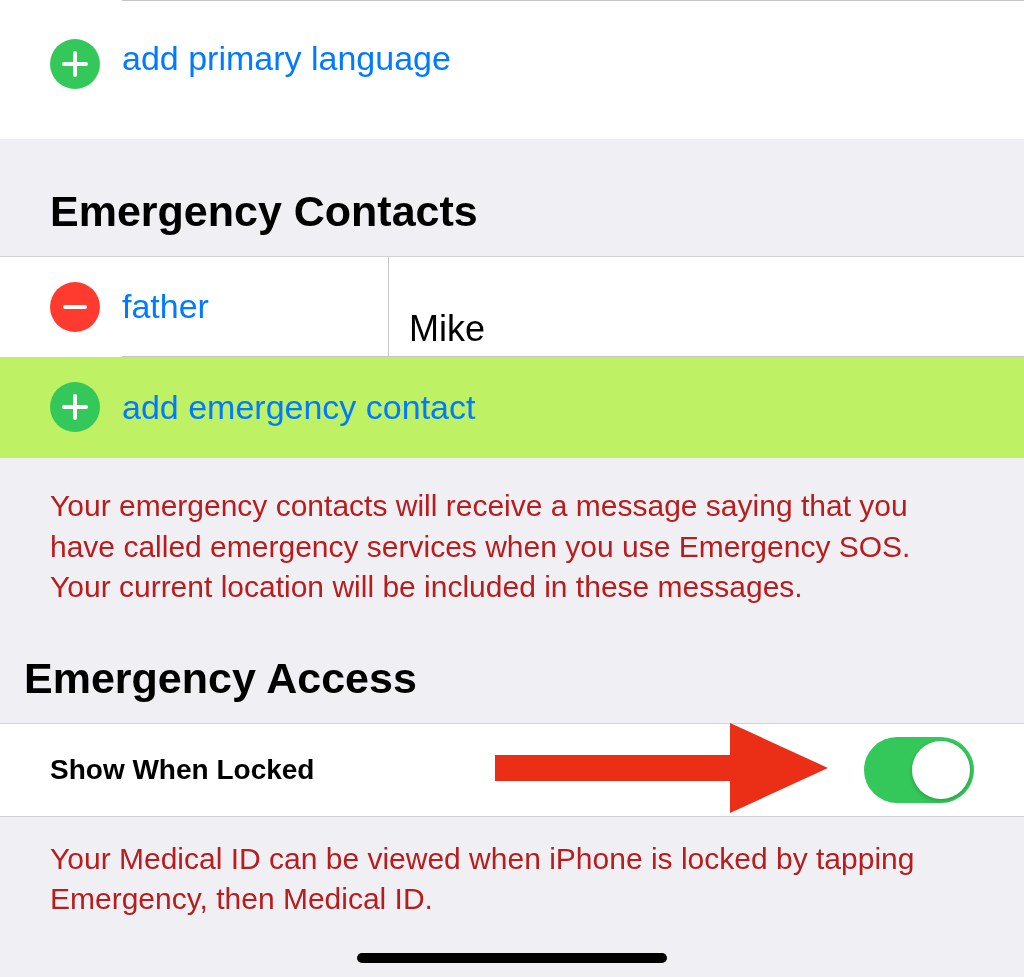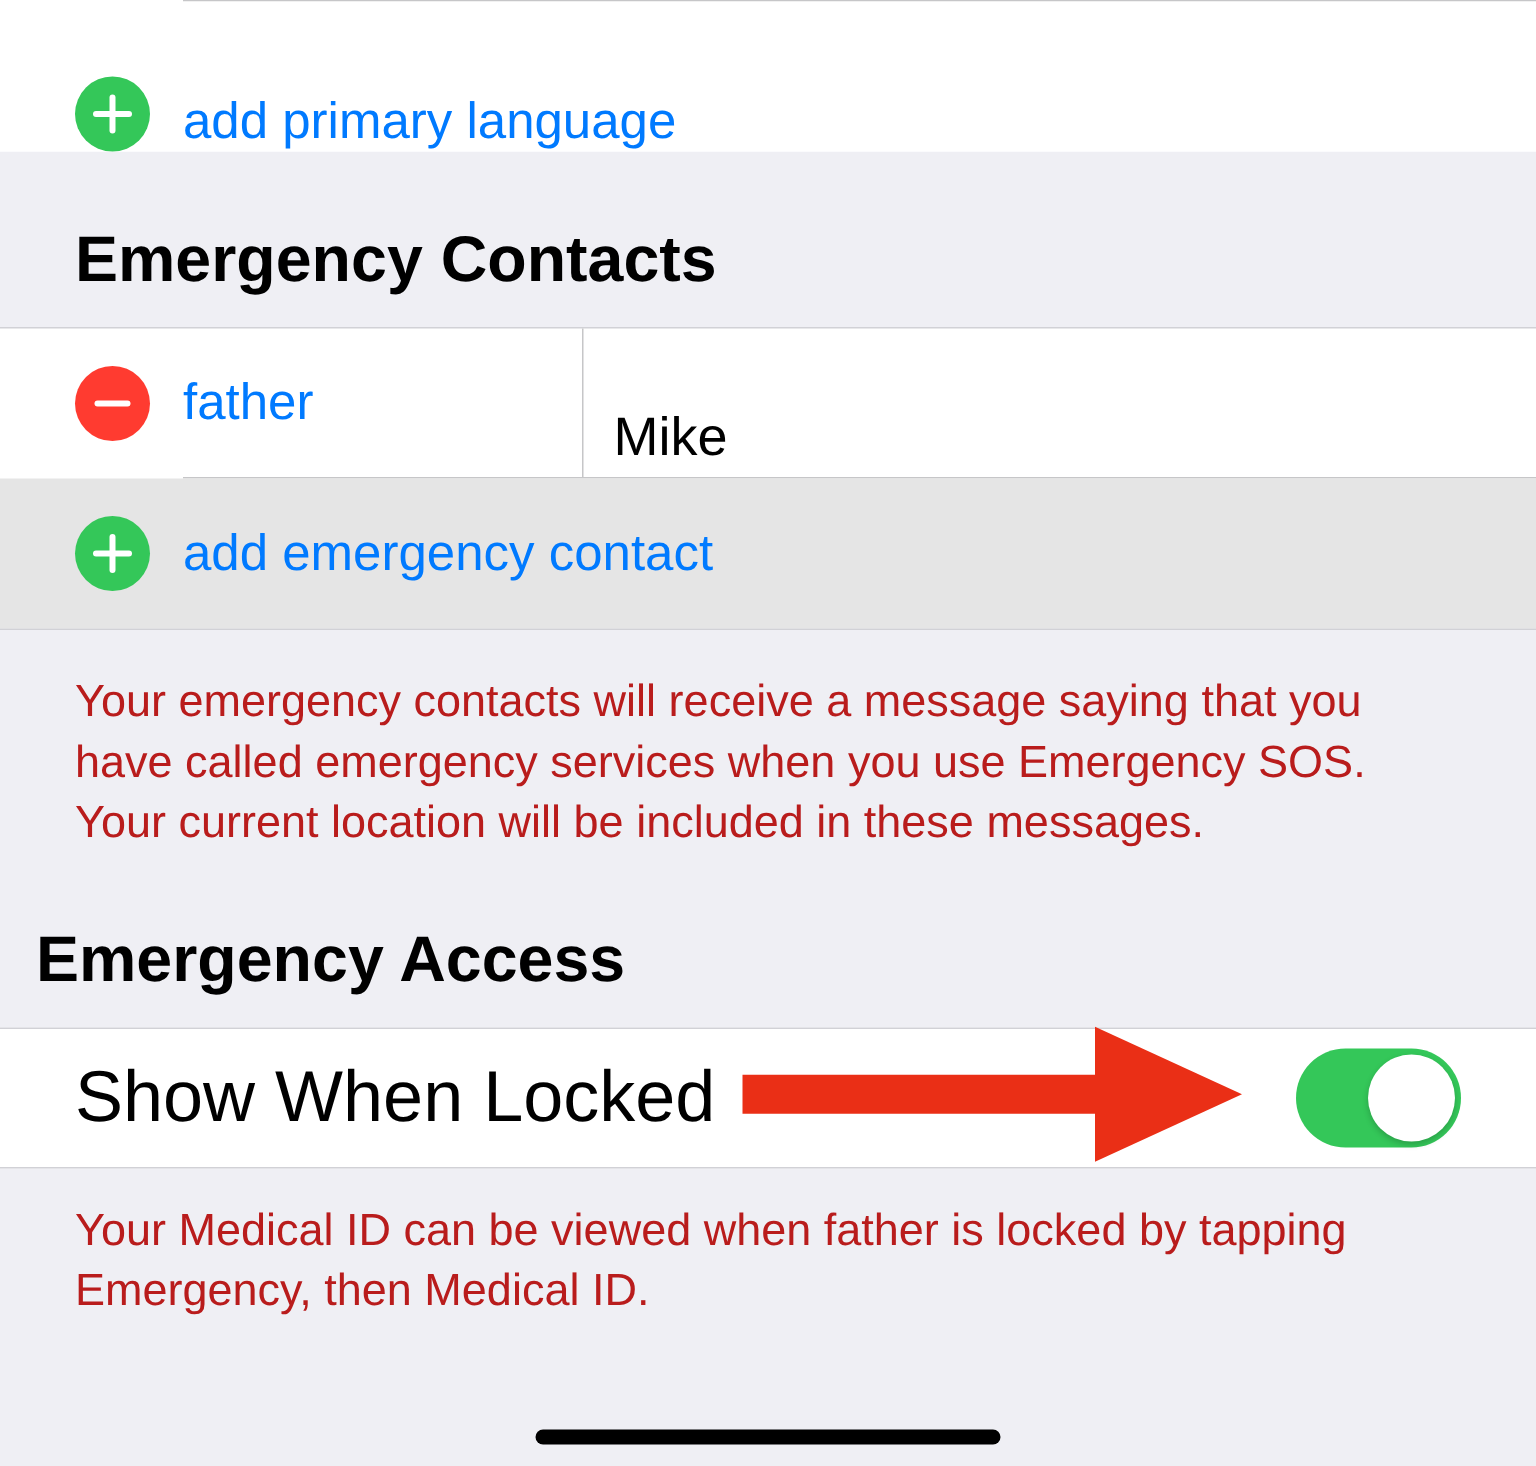--- a/index.html
+++ b/index.html
@@ -13,23 +13,24 @@
       width: 1024px;
       height: 977px;
       overflow: hidden;
       position: relative;
     }
     .white-section {
       background: #ffffff;
     }
     .row {
       display: flex;
-      align-items: flex-end;
+      align-items: flex-start;
       min-height: 100px;
       padding: 0 50px;
+      margin-top: 38px;
     }
     .add-row {
       background: #ffffff;
     }
     .icon-circle {
       width: 50px;
       height: 50px;
       border-radius: 50%;
       display: flex;
       align-items: center;
@@ -121,22 +122,23 @@
       display: flex;
       align-items: center;
       justify-content: space-between;
       padding: 0 50px;
       min-height: 94px;
       border-top: 1px solid #d1d1d6;
       border-bottom: 1px solid #d1d1d6;
       position: relative;
     }
     .toggle-label {
-      font-size: 48px;
+      font-size: 28px;
       color: #000;
+      font-weight: bold;
     }
     .toggle {
       width: 110px;
       height: 66px;
       background: #34c759;
       border-radius: 33px;
       position: relative;
       flex-shrink: 0;
     }
     .toggle-knob {
@@ -170,21 +172,21 @@
       background: #000;
       border-radius: 5px;
     }
     .add-lang-divider {
       height: 1px;
       background: #c6c6c8;
       margin-left: 122px;
       margin-bottom: 0;
     }
     .contact-add-row {
-      background: #e5e5e5;
+      background: #bef264;
       min-height: 100px;
       display: flex;
       align-items: center;
       padding: 0 50px;
     }
     .add-separator {
        height: 1px;
        background: #c6c6c8;
        margin-left: 122px;
     }
@@ -237,15 +239,15 @@
     <svg class="arrow-svg" viewBox="0 0 340 98">
       <line x1="5" y1="49" x2="260" y2="49" stroke="#ea2f16" stroke-width="26"></line>
       <polygon points="240,4 338,49 240,94" fill="#ea2f16"></polygon>
     </svg>
   </div>
   <div class="toggle">
     <div class="toggle-knob"></div>
   </div>
 </div>
 
-<div class="footer-text" style="padding-top:22px;">Your Medical ID can be viewed when father is locked by tapping Emergency, then Medical ID.</div>
+<div class="footer-text" style="padding-top:22px;">Your Medical ID can be viewed when iPhone is locked by tapping Emergency, then Medical ID.</div>
 
 <div class="home-indicator"></div>
 
 </body></html>

